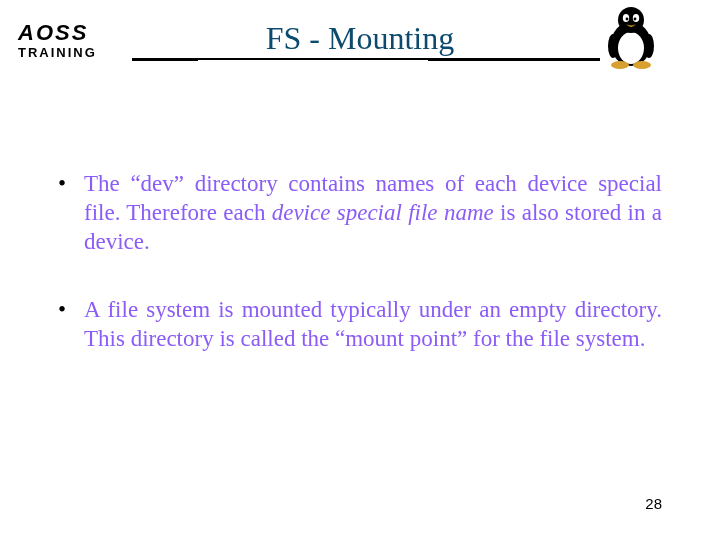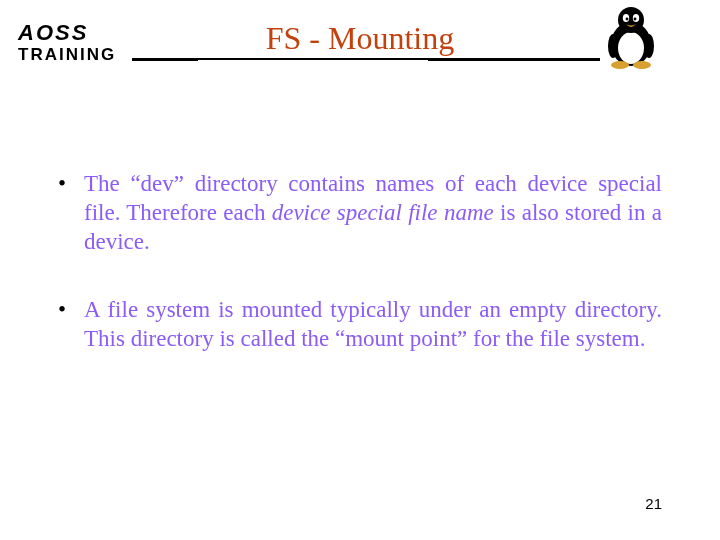--- a/index.html
+++ b/index.html
@@ -27,30 +27,30 @@
     font-weight: 900;
     font-size: 22px;
     letter-spacing: 2px;
     color: #000;
     font-style: italic;
     line-height: 1;
   }
   .logo-sub {
     font-family: Arial, Helvetica, sans-serif;
     font-weight: 900;
-    font-size: 17px;
+    font-size: 13px;
     letter-spacing: 2px;
     color: #000;
     line-height: 1;
     margin-top: 2px;
   }
   .title {
     text-align: center;
     font-size: 32px;
-    color: #c2410c;
+    color: #0c4a6e;
     font-weight: normal;
     padding-top: 2px;
   }
   .rule-wrap {
     position: absolute;
     top: 58px;
     left: 0;
     right: 0;
     height: 4px;
   }
@@ -153,13 +153,13 @@
     </div>
   </div>
   <div class="bullet">
     <div class="bullet-mark">•</div>
     <div class="bullet-text">
       <span>A file system is mounted typically under an empty directory. This directory is called the “mount point” for the file system.</span><span class="italic"></span><span></span>
     </div>
   </div>
 </div>
 
-<div class="page-num">21</div>
+<div class="page-num">28</div>
 
 </body></html>

